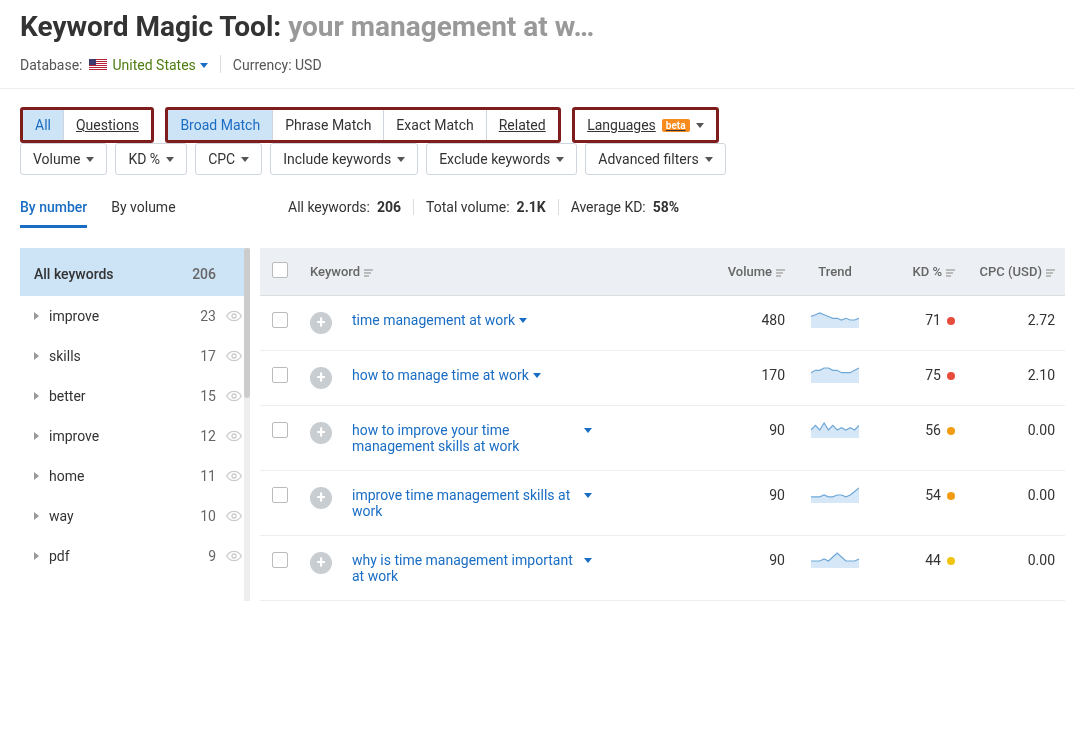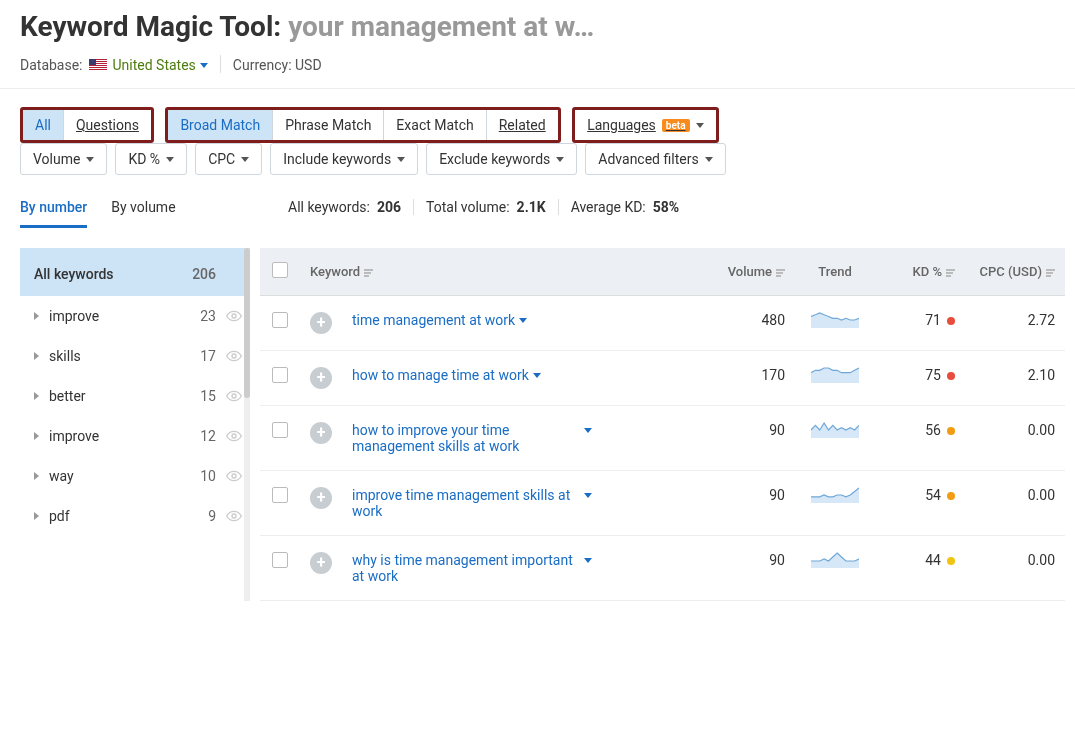--- a/index.html
+++ b/index.html
@@ -212,20 +212,31 @@
               <span class="count">12</span>
               <span>
                 <svg class="eye" viewBox="0 0 24 24" fill="none" stroke="currentColor" stroke-width="2">
                   <path d="M1 12s4-7 11-7 11 7 11 7-4 7-11 7S1 12 1 12z"></path>
                   <circle cx="12" cy="12" r="3"></circle>
                 </svg>
               </span>
             </div>
             <div class="kw-item">
               <span class="chev-r"></span>
+              <span class="label">home</span>
+              <span class="count">11</span>
+              <span>
+                <svg class="eye" viewBox="0 0 24 24" fill="none" stroke="currentColor" stroke-width="2">
+                  <path d="M1 12s4-7 11-7 11 7 11 7-4 7-11 7S1 12 1 12z"></path>
+                  <circle cx="12" cy="12" r="3"></circle>
+                </svg>
+              </span>
+            </div>
+            <div class="kw-item">
+              <span class="chev-r"></span>
               <span class="label">way</span>
               <span class="count">10</span>
               <span>
                 <svg class="eye" viewBox="0 0 24 24" fill="none" stroke="currentColor" stroke-width="2">
                   <path d="M1 12s4-7 11-7 11 7 11 7-4 7-11 7S1 12 1 12z"></path>
                   <circle cx="12" cy="12" r="3"></circle>
                 </svg>
               </span>
             </div>
             <div class="kw-item">

